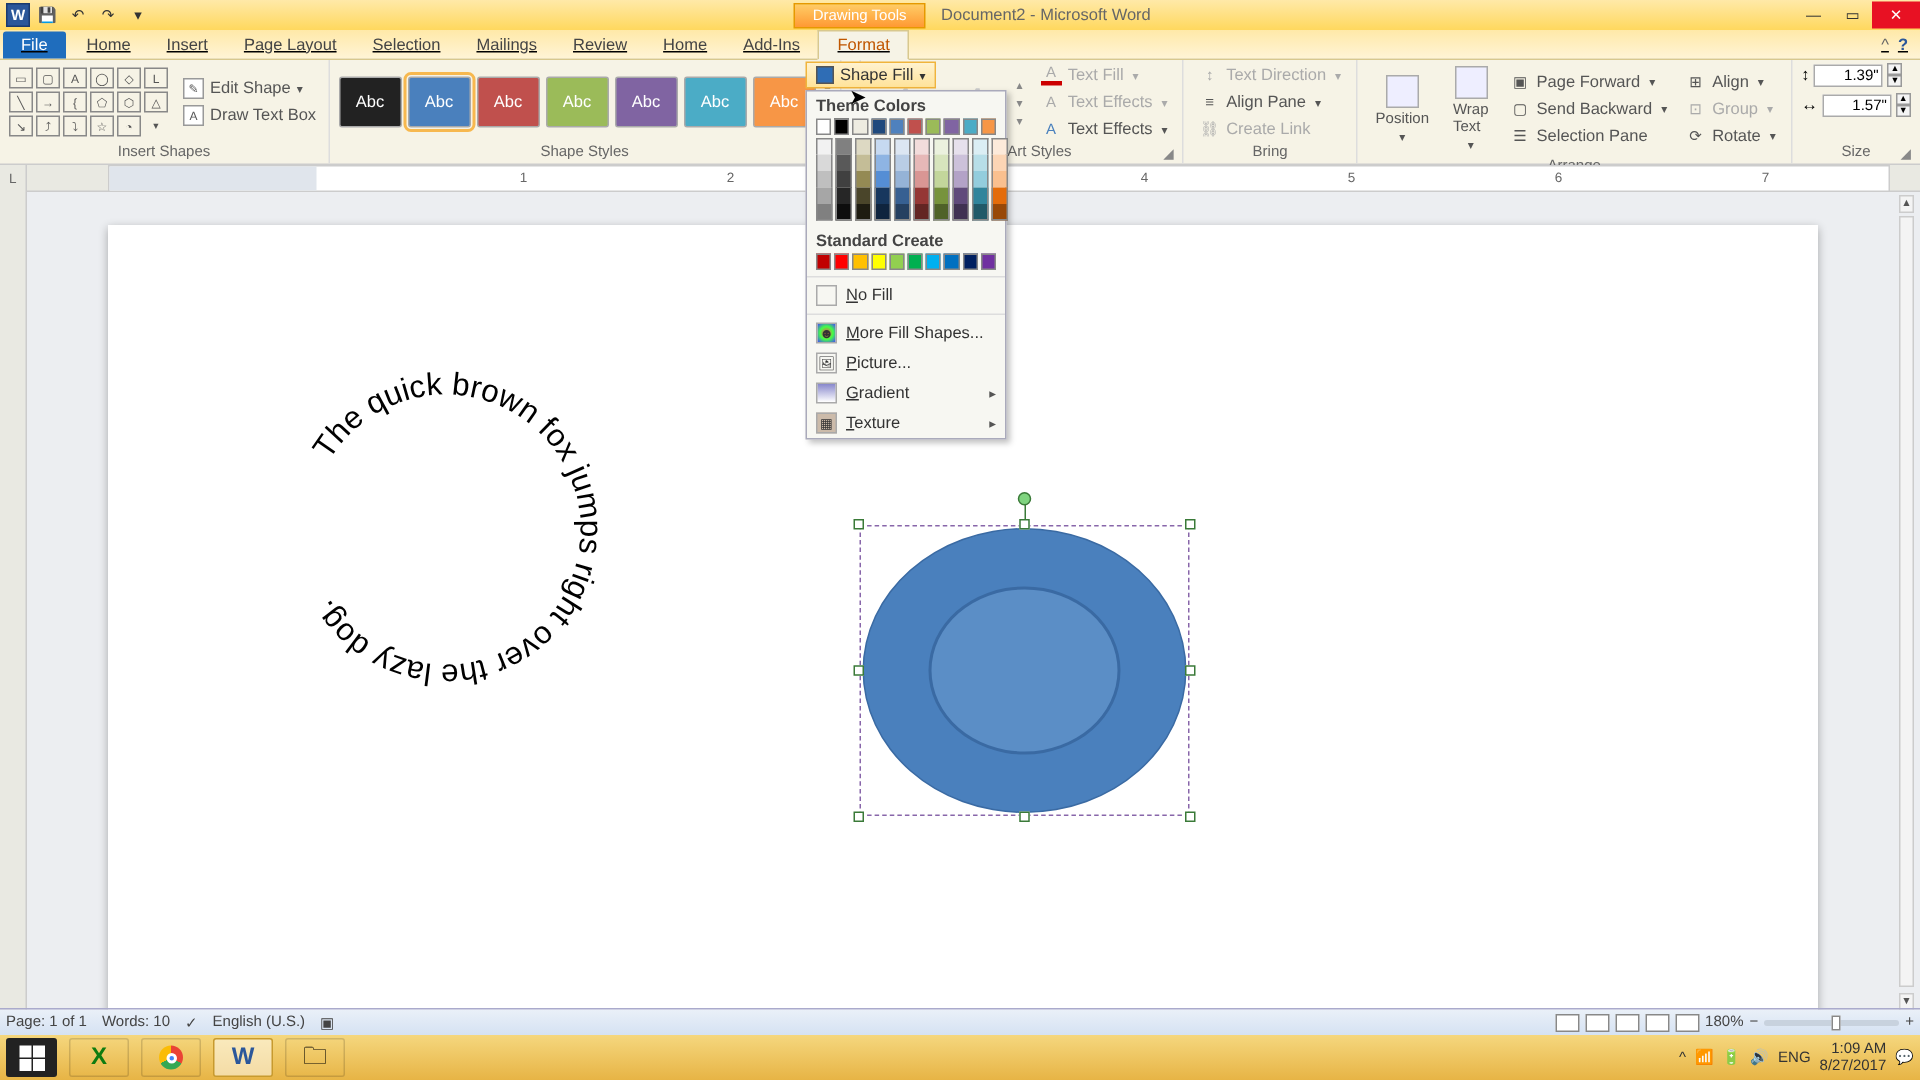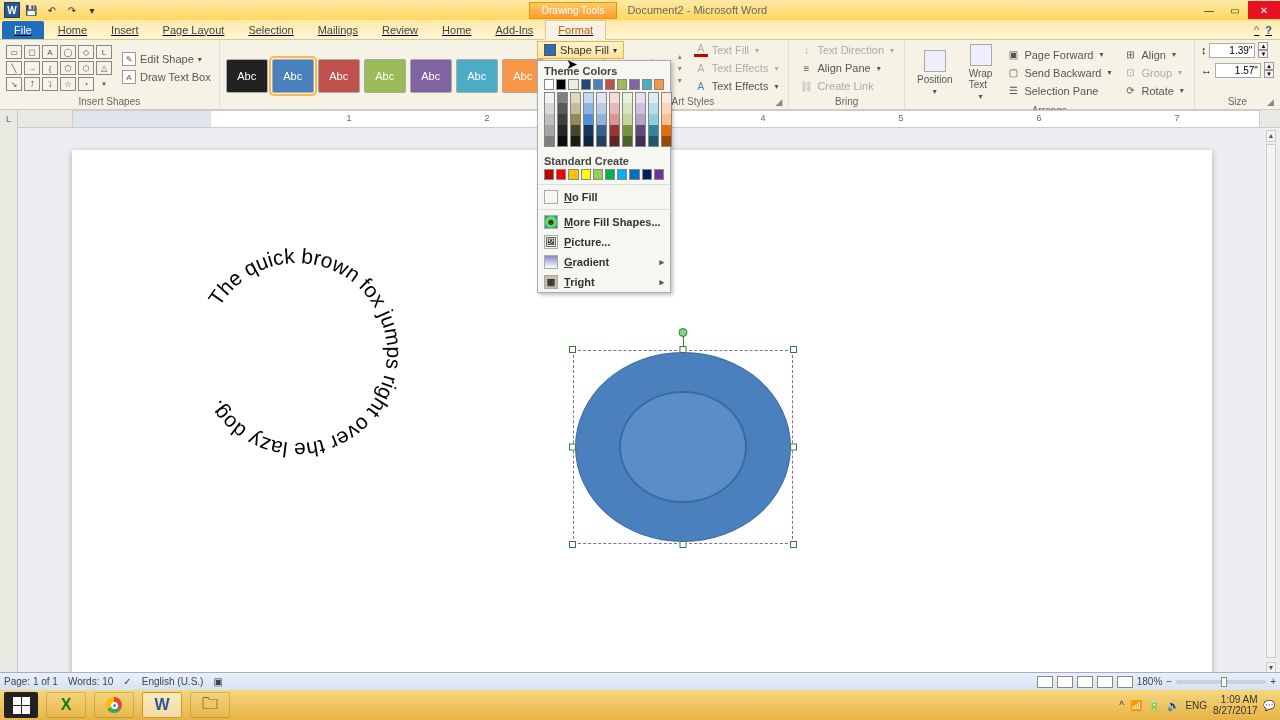--- a/index.html
+++ b/index.html
@@ -68,21 +68,21 @@
 .dropdown { position: absolute; left: 537px; top: 60px; width: 134px; background: #f7f7f2; border: 1px solid #aab; box-shadow: 2px 2px 4px rgba(0,0,0,0.25); font-size: 11px; z-index: 50; }
 .dropdown .hdr { font-weight: bold; padding: 4px 6px 2px 6px; color:#444;}
 .dropdown .theme-row { display:flex; gap:2px; padding: 0 6px 2px 6px;}
 .dropdown .theme-row div{ width:11px; height:11px; border:1px solid #888;}
 .dropdown .theme-cols { display:flex; gap:2px; padding:0 6px 4px 6px;}
 .dropdown .theme-cols .col{ display:flex; flex-direction:column; gap:0;}
 .dropdown .theme-cols .col div{ width:11px; height:11px; border-left:1px solid #888;border-right:1px solid #888;}
 .dropdown .theme-cols .col div:first-child{border-top:1px solid #888;}
 .dropdown .theme-cols .col div:last-child{border-bottom:1px solid #888;}
 .dropdown .sep { height:1px; background:#ddd; margin:2px 0;}
-.dropdown .item { display:flex; align-items:center; gap:6px; padding:3px 6px; color:#333;font-weight:bold;}
+.dropdown .item { display:flex; align-items:center; gap:6px; padding:3px 6px; color:#333;}
 .dropdown .item .ic { width:14px; height:14px; border:1px solid #aaa; display:flex; align-items:center; justify-content:center; font-size:9px;}
 .dropdown .item .arrow { margin-left:auto; font-size:9px; color:#555;}
 .dropdown .item .ul { text-decoration: underline; }
 
 
 .rulerbar { height:18px; background:#e9e9e2; border-bottom:1px solid #ccc; position:relative;}
 .rulerbar .corner { width:18px; height:18px; background:#e9e9e2; border-right:1px solid #ccc; display:flex;align-items:center;justify-content:center;font-size:9px;color:#666;}
 .rulerbar .ruler-h { position:absolute; left:72px; right:20px; top:0; height:18px; background:#fff; border:1px solid #ccc;}
 .rulerbar .ruler-h .margin-l{position:absolute;left:0;top:0;bottom:0;width:138px;background:#e0e5ec;}
 .rulerbar .ruler-h .num{position:absolute;top:2px;font-size:9px;color:#666;transform:translateX(-50%);}
@@ -216,20 +216,21 @@
         <div class="style-swatch" style="background: rgb(155, 187, 89);">Abc</div>
         <div class="style-swatch" style="background: rgb(128, 100, 162);">Abc</div>
         <div class="style-swatch" style="background: rgb(75, 172, 198);">Abc</div>
         <div class="style-swatch" style="background: rgb(247, 150, 70);">Abc</div>
         <div style="display: flex; flex-direction: column; font-size: 8px; color: rgb(136, 136, 136); gap: 3px; margin-left: 2px;">
           <div>▴</div>
           <div>▾</div>
           <div>▾</div>
         </div>
       </div>
+    <div class="label"><span>Shape Styles</span><span class="dlg">◢</span></div>
   </div>
 
   <div class="group" style="width:130px;">
     <div class="body"></div>
       <div class="label"></div>
   </div>
 
   <div class="group">
     <div class="body">
       <div class="wa">A</div>
@@ -527,21 +528,21 @@
       <span class="ic">🖼</span>
       <span><span class="ul">P</span><span id="pic-rest">icture...</span></span>
     </div>
   <div class="item">
       <span class="ic" style="background:linear-gradient(#88c,#fff);"></span>
       <span><span class="ul">G</span><span id="grad-rest">radient</span></span>
       <span class="arrow">▸</span>
     </div>
   <div class="item">
       <span class="ic" style="background:#cba;">▦</span>
-      <span><span class="ul">T</span><span id="tex-rest">right</span></span>
+      <span><span class="ul">T</span><span id="tex-rest">exture</span></span>
       <span class="arrow">▸</span>
     </div>
 </div>
 
 <div class="cursor">➤</div>
 
 <div class="statusbar">
   <span>Page: 1 of 1</span>
   <span>Words: 10</span>
   <span>✓</span>

